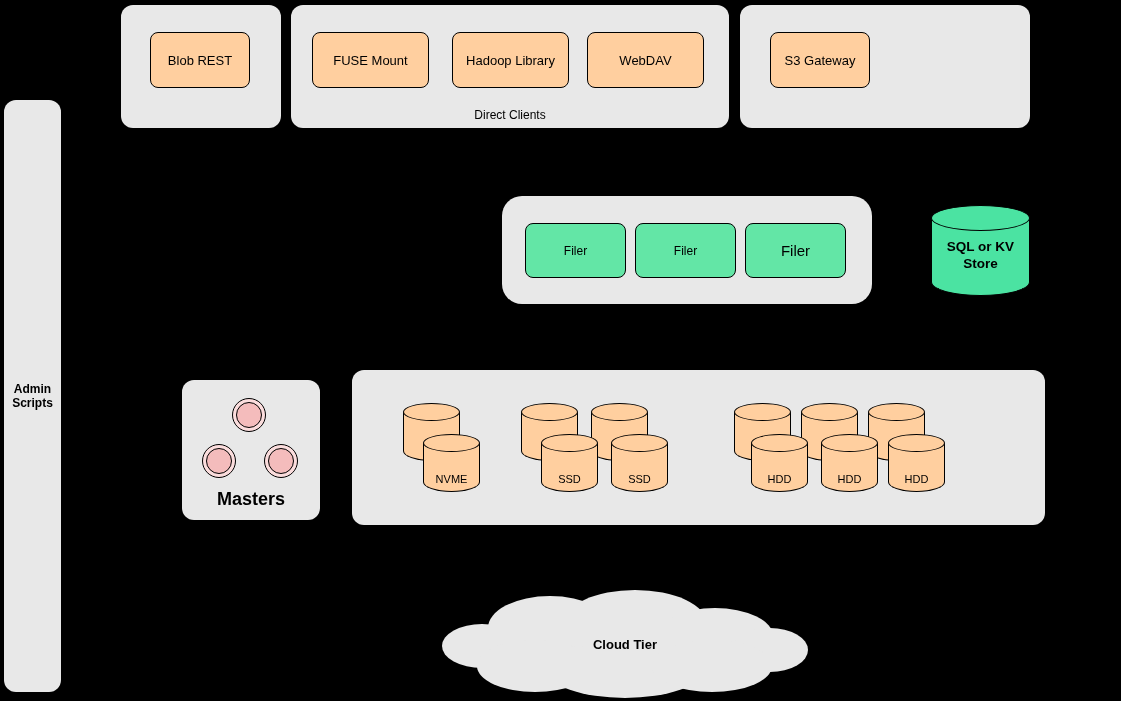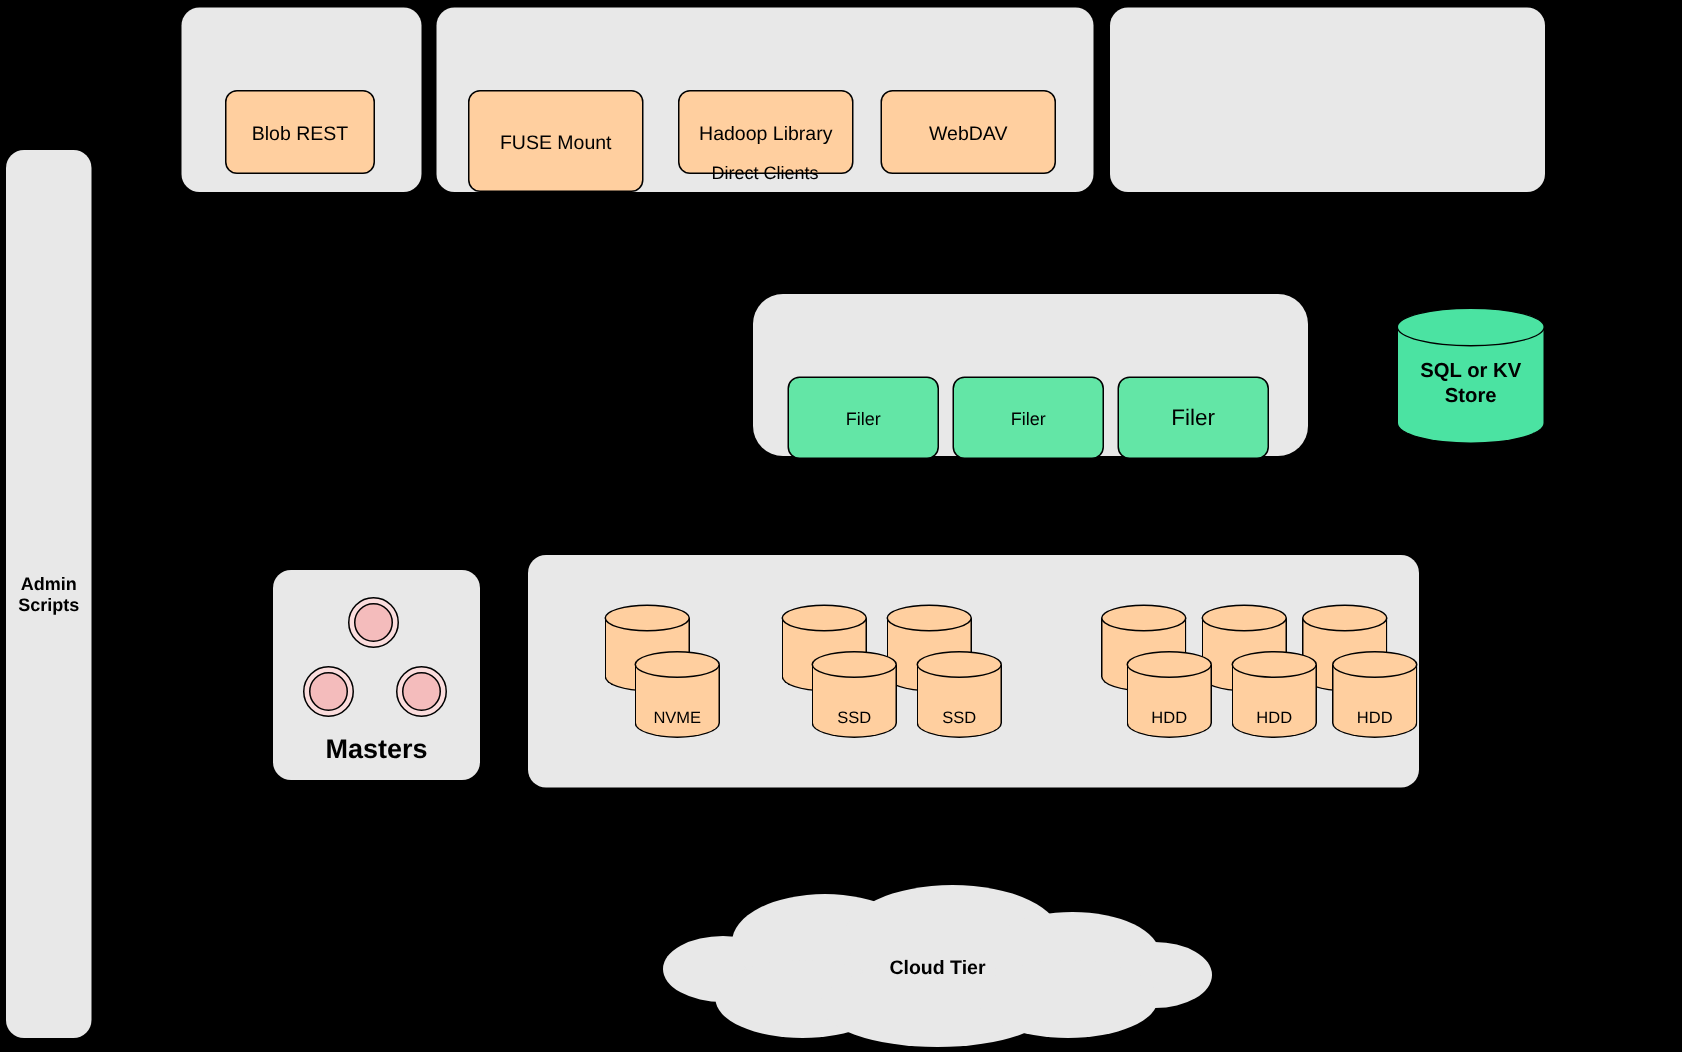--- a/index.html
+++ b/index.html
@@ -4,21 +4,21 @@
 <style>
   html, body { margin:0; padding:0; background:#000; }
   .canvas {
     position:relative; width:1121px; height:701px; background:#000000;
     font-family:"Liberation Sans", sans-serif; color:#000; overflow:hidden;
   }
   .panel { position:absolute; background:#e8e8e8; border-radius:12px; }
   .node {
     position:absolute; display:flex; align-items:center; justify-content:center;
     border:1.5px solid #000; border-radius:8px; font-size:13px; text-align:center;
-    box-sizing:border-box; padding:2px;margin-top:28px;
+    box-sizing:border-box; padding:2px;
   }
   .node.orange { background:#ffcf9f; }
   .node.green  { background:#63e6a6; font-size:12px; }
   .node.big-label { font-size:15px; }
   .caption { position:absolute; left:0; width:100%; text-align:center; font-size:12px; }
   .bold { font-weight:bold; }
   .pre { white-space:pre-line; }
 
   
   .sidebar { display:flex; align-items:center; justify-content:center; }
@@ -75,27 +75,28 @@
   <div class="panel sidebar" style="left:4px; top:100px; width:57px; height:592px;">
     <div class="sidebar-label pre">Admin
 Scripts</div>
   </div>
 
   <div class="panel" style="left:121px; top:5px; width:160px; height:123px;">
     <div class="node orange" style="left:29px; top:27px; width:100px; height:56px;">Blob REST</div>
   </div>
 
   <div class="panel" style="left:291px; top:5px; width:438px; height:123px;">
-    <div class="node orange" style="left:21px; top:27px; width:117px; height:68px;">FUSE Mount</div>
+    <div class="node orange" style="left:21px; top:27px; width:117px; height:56px;">FUSE Mount</div>
     <div class="node orange" style="left:161px; top:27px; width:117px; height:56px;">Hadoop Library</div>
     <div class="node orange" style="left:296px; top:27px; width:117px; height:56px;">WebDAV</div>
     <div class="caption" style="bottom:6px;">Direct Clients</div>
   </div>
 
   <div class="panel" style="left:740px; top:5px; width:290px; height:123px;">
+    <div class="node orange" style="left:30px; top:27px; width:100px; height:56px;">S3 Gateway</div>
   </div>
 
   <div class="panel" style="left:502px; top:196px; width:370px; height:108px;border-radius:20px;">
     <div class="node green" style="left:23px; top:27px; width:101px; height:55px;">Filer</div>
     <div class="node green" style="left:133px; top:27px; width:101px; height:55px;">Filer</div>
     <div class="node green big-label" style="left:243px; top:27px; width:101px; height:55px;">Filer</div>
   </div>
 
   <div class="cyl big greenc" style="left:931px; top:205px;">
     <div class="cyl-top"></div>
@@ -103,21 +104,21 @@
     <div class="cyl-label">SQL or KV Store</div>
   </div>
 
   <div class="panel" style="left:182px; top:380px; width:138px; height:140px;">
     <div class="mcircle" style="left:50px; top:18px;"></div>
     <div class="mcircle" style="left:20px; top:64px;"></div>
     <div class="mcircle" style="left:82px; top:64px;"></div>
     <div class="caption bold" style="bottom:10px; font-size:18px;">Masters</div>
   </div>
 
-  <div class="panel" style="left:352px; top:370px; width:594px; height:155px;">
+  <div class="panel" style="left:352px; top:370px; width:693px; height:155px;">
 
     <div class="cyl small orange" style="left:51px; top:33px;">
       <div class="cyl-top"></div>
       <div class="cyl-body"></div>
     </div>
     <div class="cyl small orange" style="left:71px; top:64px;">
       <div class="cyl-top"></div>
       <div class="cyl-body"></div>
       <div class="cyl-label">NVME</div>
     </div>

